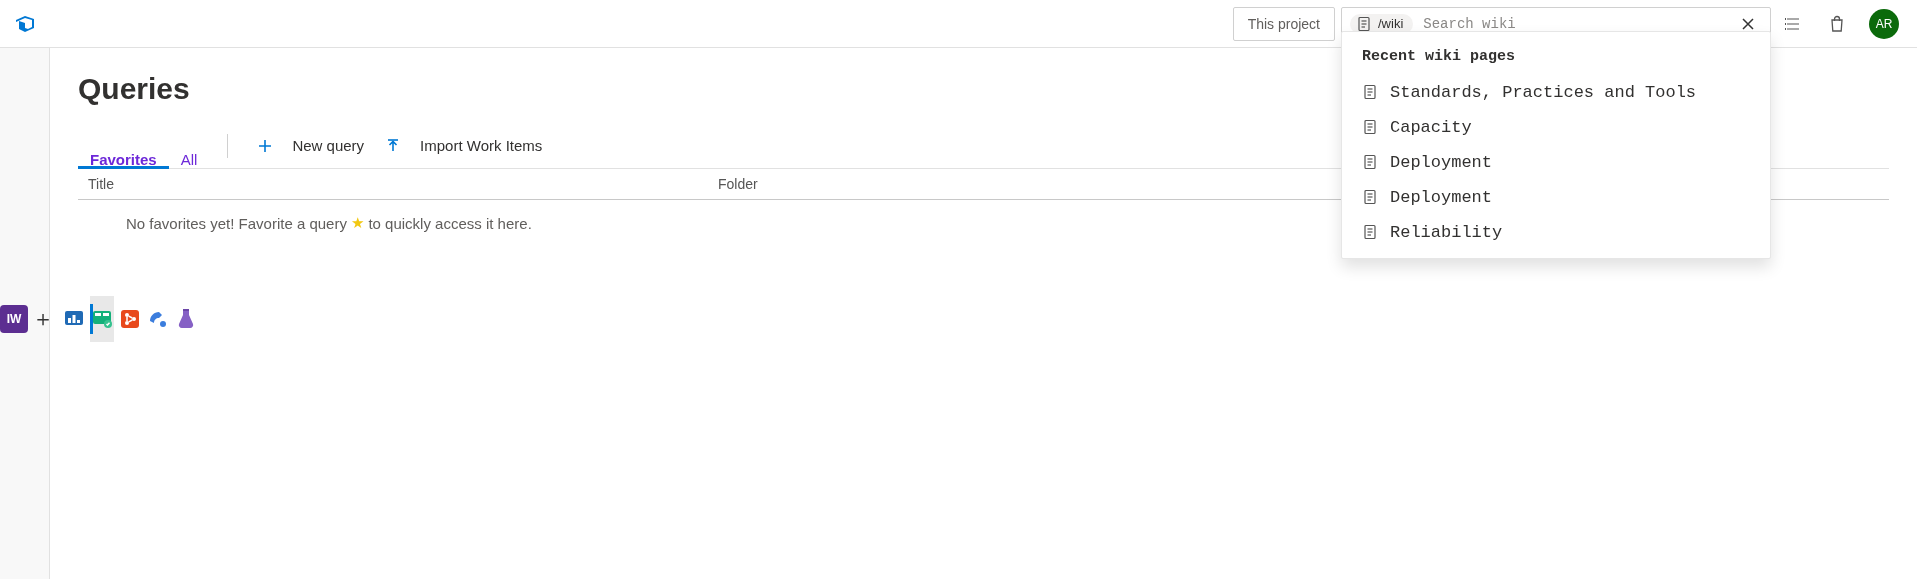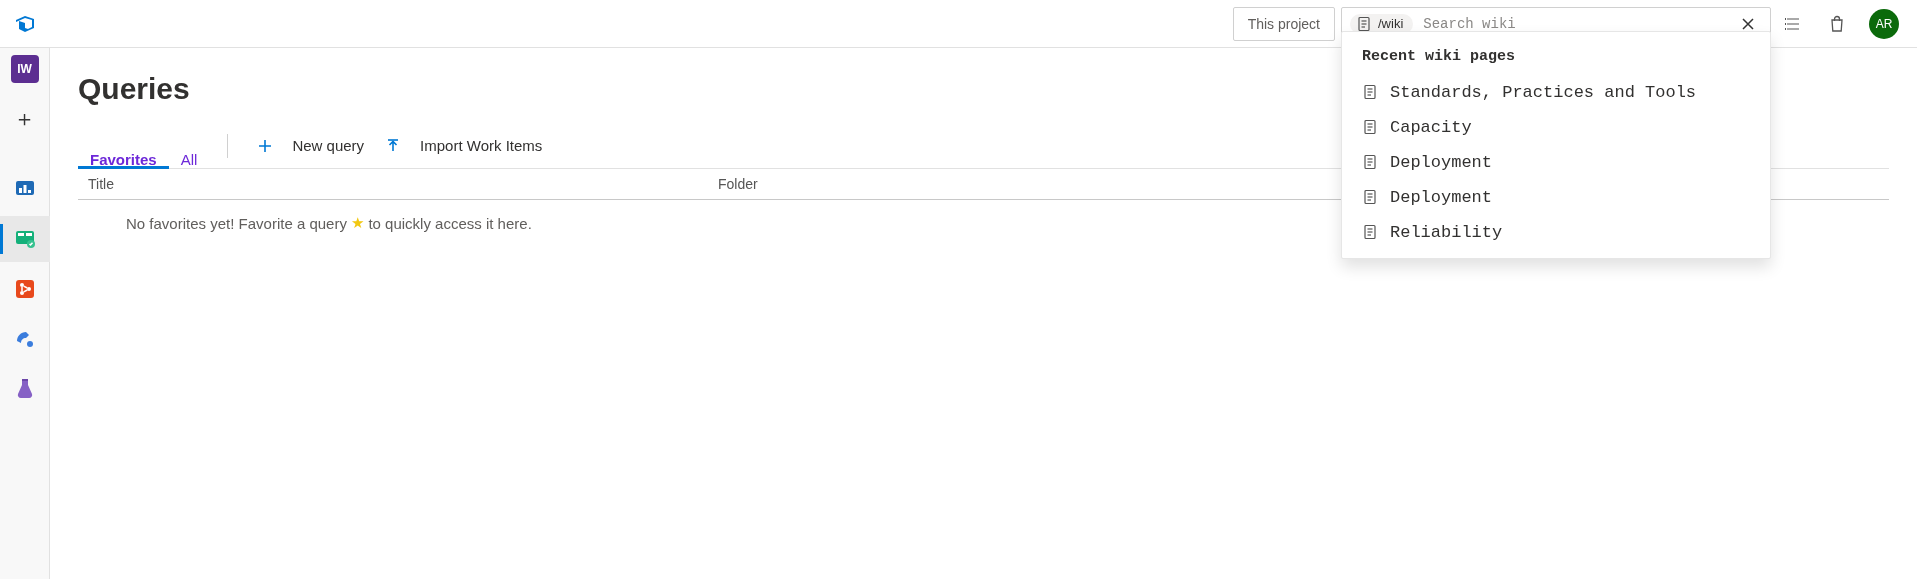--- a/index.html
+++ b/index.html
@@ -110,25 +110,25 @@
   .dd-item{
     display:flex;align-items:center;gap:12px;
     padding:8px 20px;
     font-size:17px;
     cursor:pointer;
   }
 
   
   .leftrail{
     position:absolute;
-    top:36px;left:0;bottom:0;
+    top:48px;left:0;bottom:0;
     width:50px;
     background:#f8f8f8;
     border-right:1px solid var(--border);
-    display:flex;flex-direction:column;align-items:center;
+    display:flex;flex-direction:row;align-items:center;
     padding-top:10px;
     gap:4px;
   }
   .rail-item{
     width:50px;height:46px;display:flex;align-items:center;justify-content:center;
     cursor:pointer;position:relative;
   }
   .rail-item.selected{background:#e8e8e8;}
   .rail-item.selected::before{
     content:"";position:absolute;left:0;top:8px;bottom:8px;width:3px;background:var(--blue);

